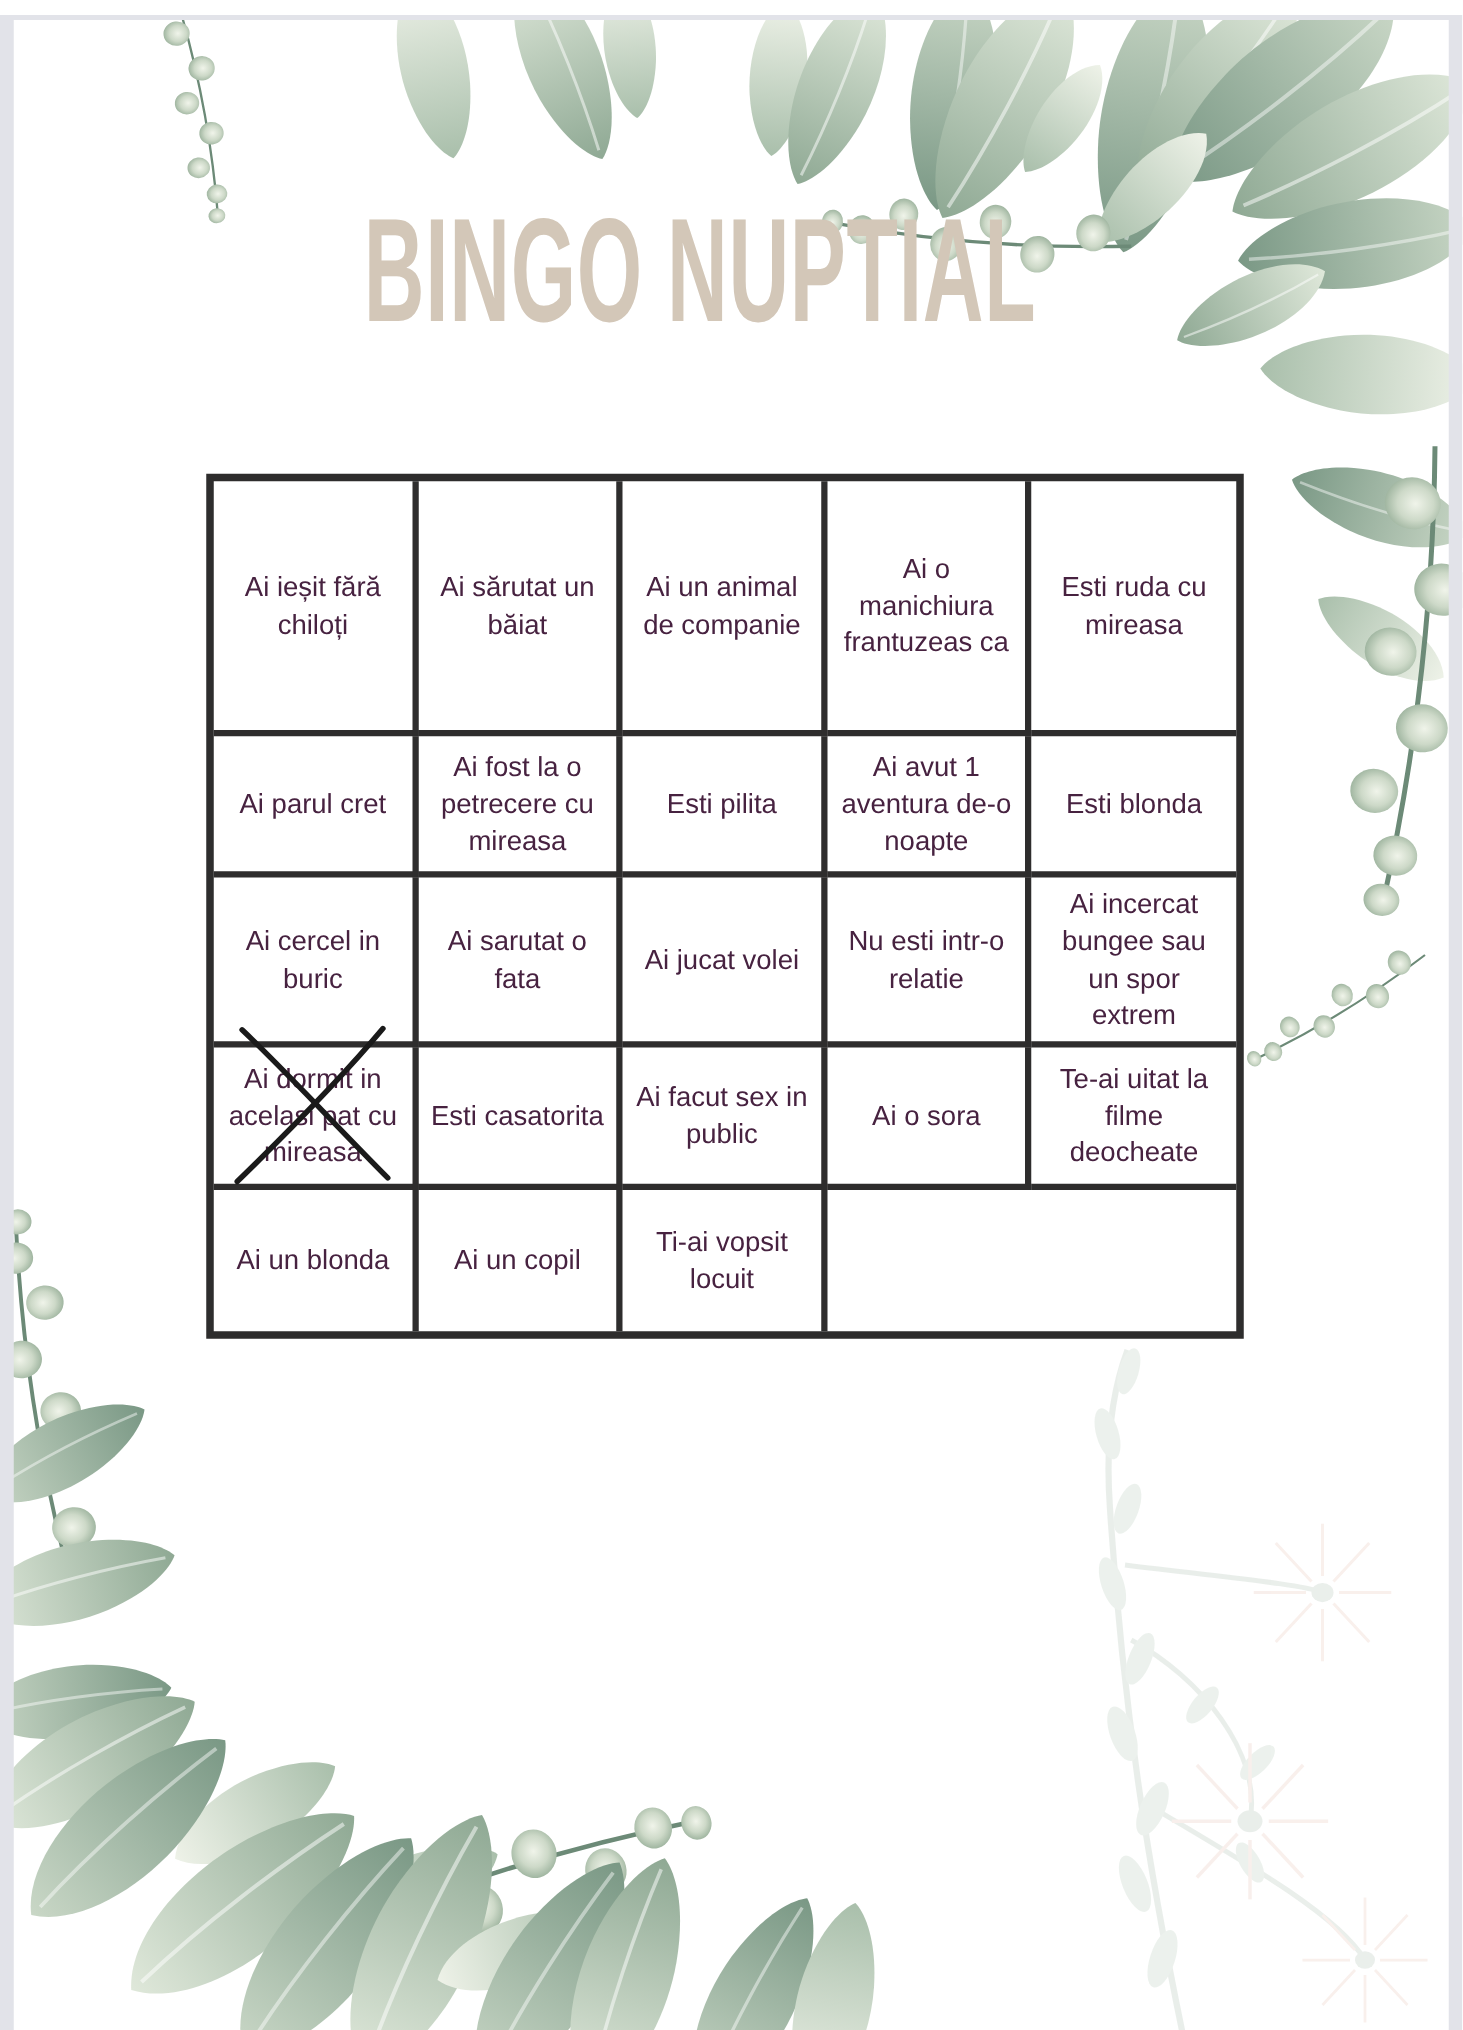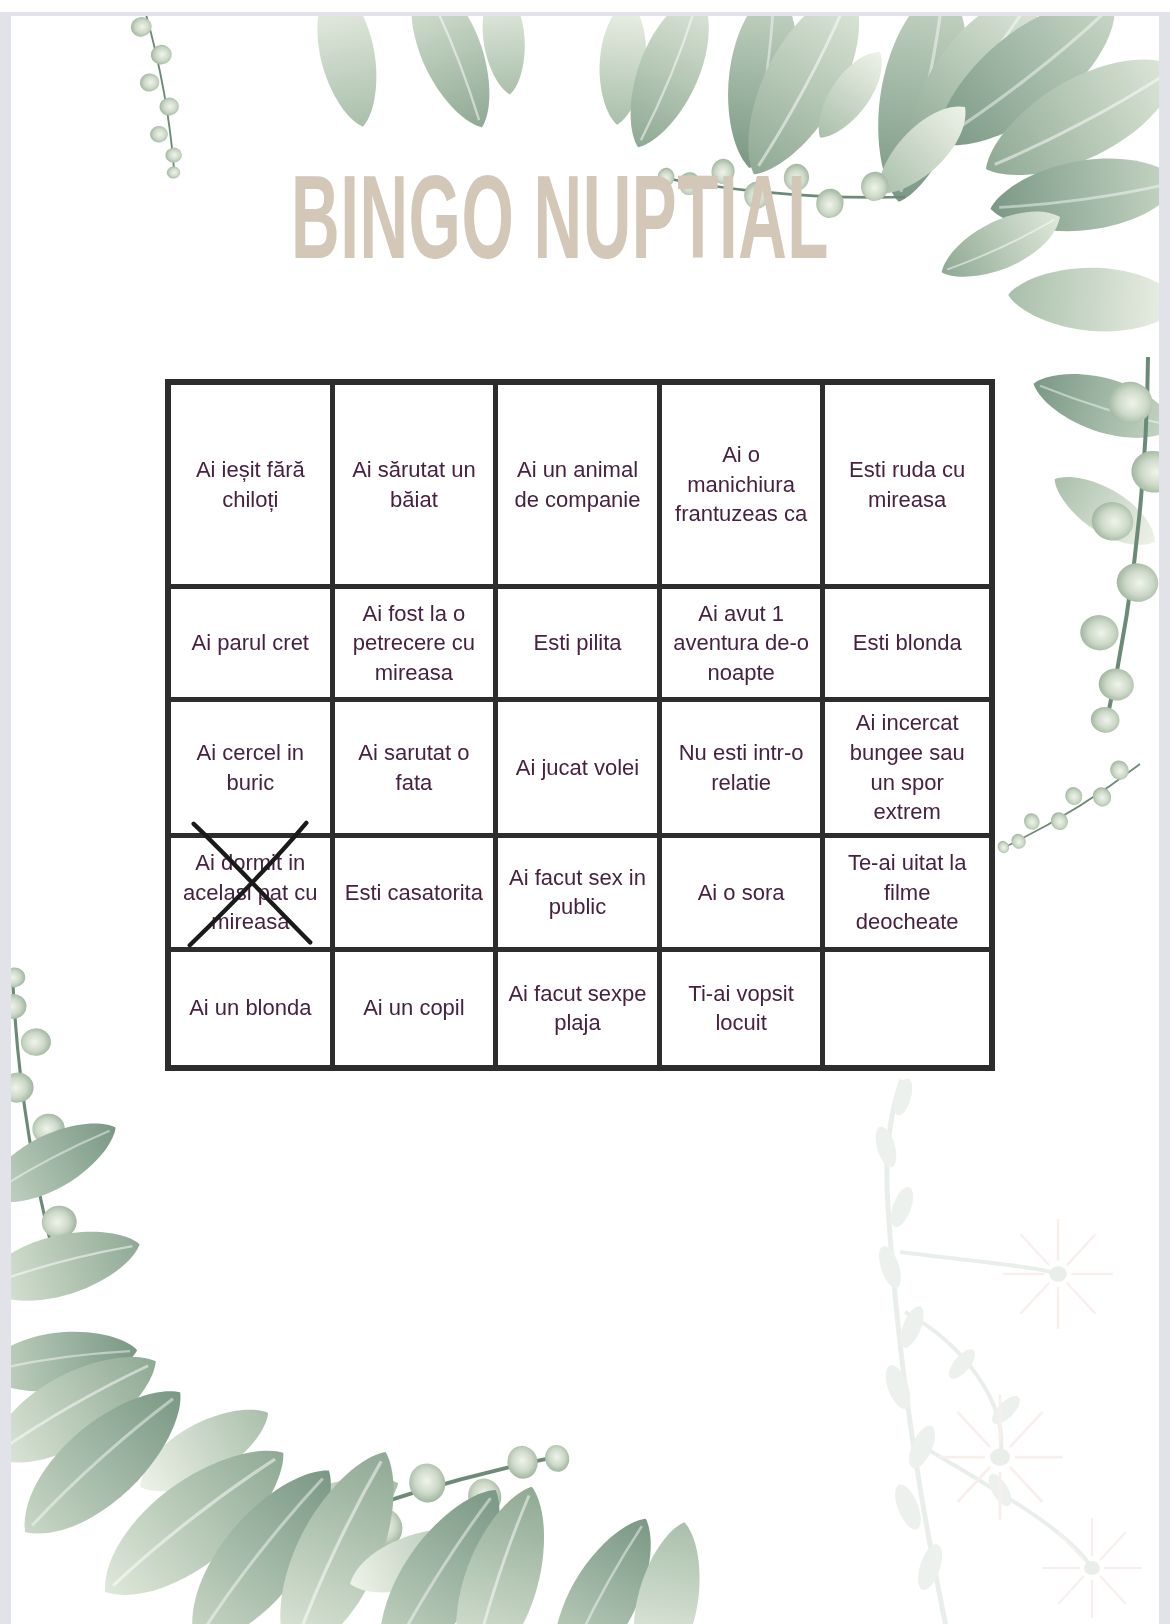--- a/index.html
+++ b/index.html
@@ -240,23 +240,20 @@
       <div class="cell">
         <span>Te-ai uitat la filme deocheate</span>
       </div>
       <div class="cell">
         <span>Ai un blonda</span>
       </div>
       <div class="cell">
         <span>Ai un copil</span>
       </div>
       <div class="cell">
-        <span>Ai facut sexpe plaja</span>
-      </div>
-      <div class="cell">
         <span>Ti-ai vopsit locuit</span>
       </div>
     </div>
 
   <div class="edge left"></div>
   <div class="edge right"></div>
   <div class="edge top"></div>
   <div class="edge bottom"></div>
 </div>
 

